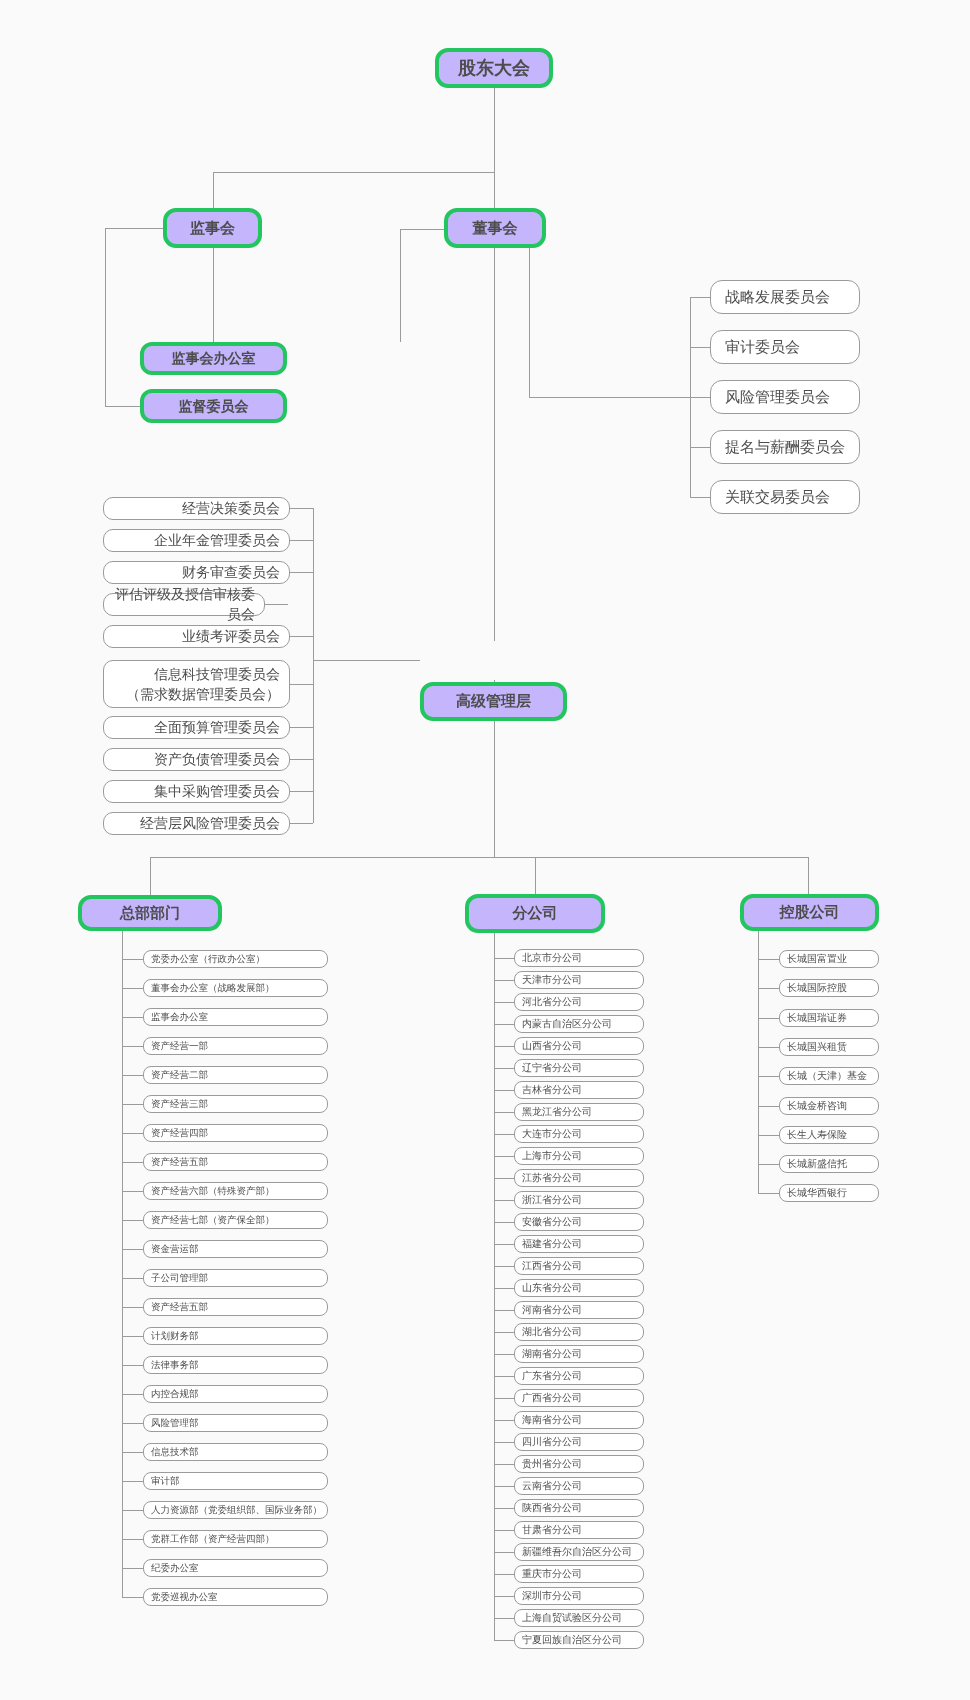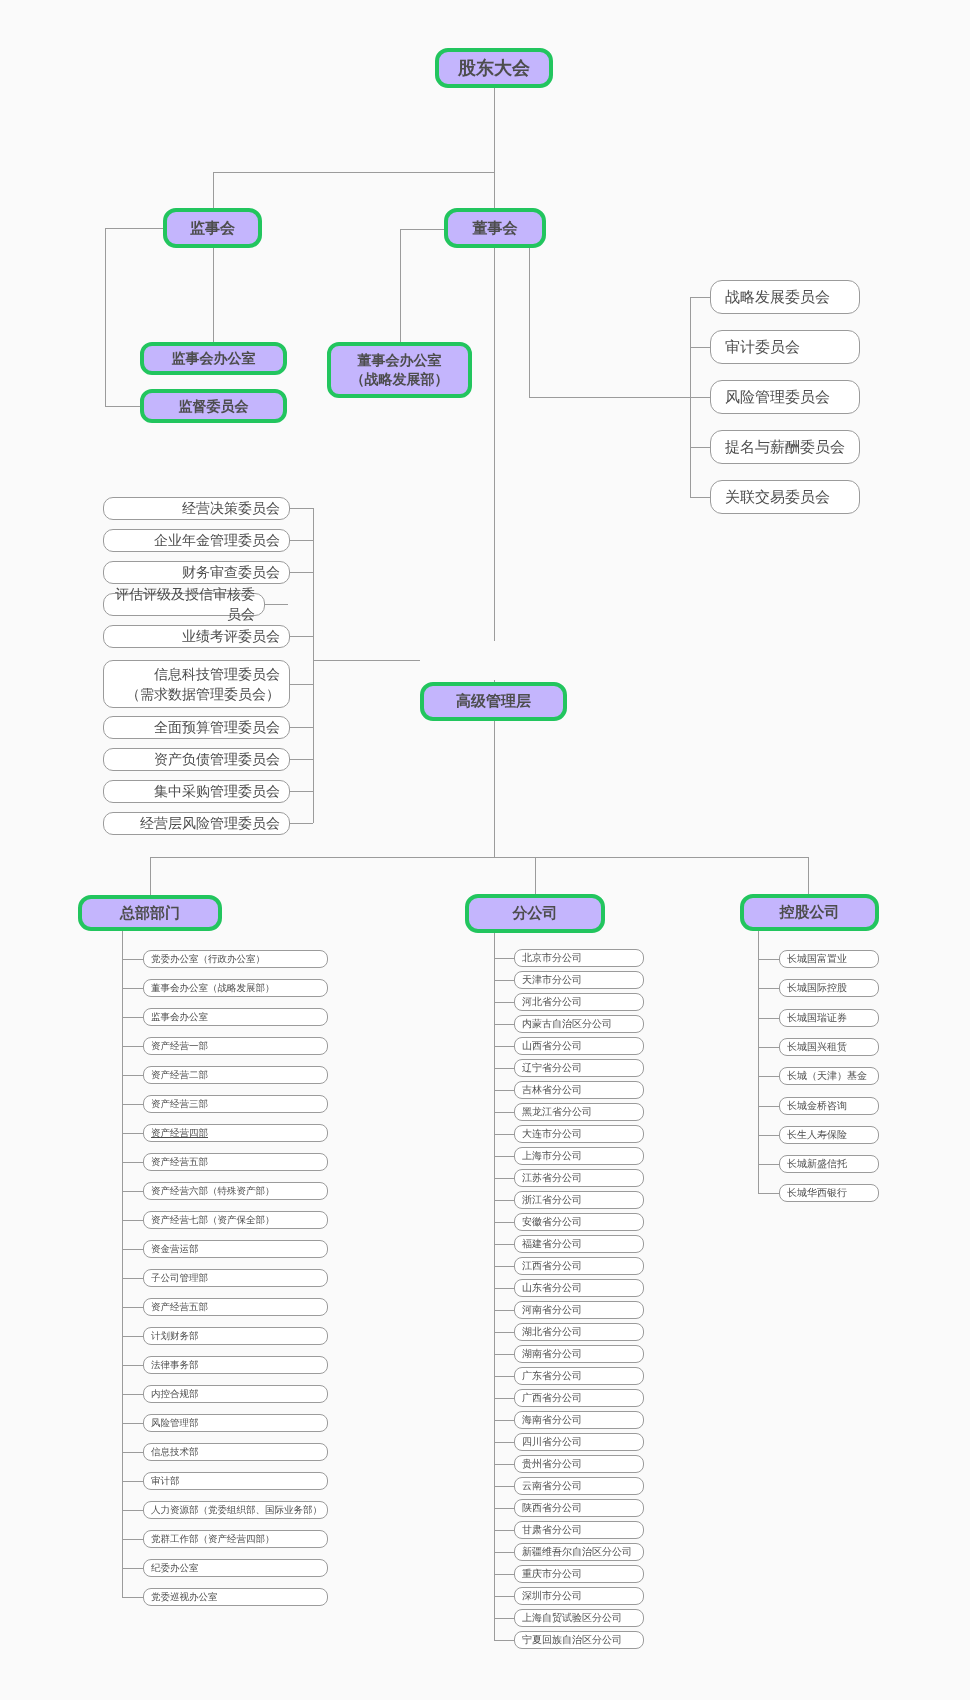--- a/index.html
+++ b/index.html
@@ -64,24 +64,20 @@
   <div class="box r13 f18" style="left:435px;top:48px;width:118px;height:40px;">股东大会</div>
 
   <div class="box r13 f15" style="left:163px;top:208px;width:99px;height:40px;">监事会</div>
 
   <div class="box r13 f15" style="left:444px;top:208px;width:102px;height:40px;">董事会</div>
 
   <div class="box r12 f14" style="left:140px;top:342px;width:147px;height:33px;">监事会办公室</div>
 
   <div class="box r12 f14" style="left:140px;top:389px;width:147px;height:34px;">监督委员会</div>
 
-  <div class="box r12 f14" style="left:327px;top:342px;width:145px;height:56px;">
-    <span>董事会办公室</span>
-    <span>（战略发展部）</span>
-  </div>
 
   <div class="box r13 f15" style="left:420px;top:641px;width:147px;height:39px;margin-top:41px;">高级管理层</div>
 
   <div class="box r13 f15" style="left:78px;top:895px;width:144px;height:36px;">总部部门</div>
 
   <div class="box r13 f15" style="left:465px;top:894px;width:140px;height:39px;">分公司</div>
 
   <div class="box r13 f15" style="left:740px;top:894px;width:139px;height:37px;">控股公司</div>
 
   <div class="col col-board">
@@ -190,21 +186,21 @@
       <div class="item" style="left: 143px; top: 1066px; width: 185px; height: 18px;">
         <div>
           <span>资产经营二部</span>
         </div>
       </div>
       <div class="item" style="left: 143px; top: 1095px; width: 185px; height: 18px;">
         <div>
           <span>资产经营三部</span>
         </div>
       </div>
-      <div class="item" style="left: 143px; top: 1124px; width: 185px; height: 18px; text-decoration: underline;">
+      <div class="item" style="left: 143px; top: 1124px; width: 185px; height: 18px;">
         <div>
           <span>资产经营四部</span>
         </div>
       </div>
       <div class="item" style="left: 143px; top: 1153px; width: 185px; height: 18px;">
         <div>
           <span>资产经营五部</span>
         </div>
       </div>
       <div class="item" style="left: 143px; top: 1182px; width: 185px; height: 18px;">

